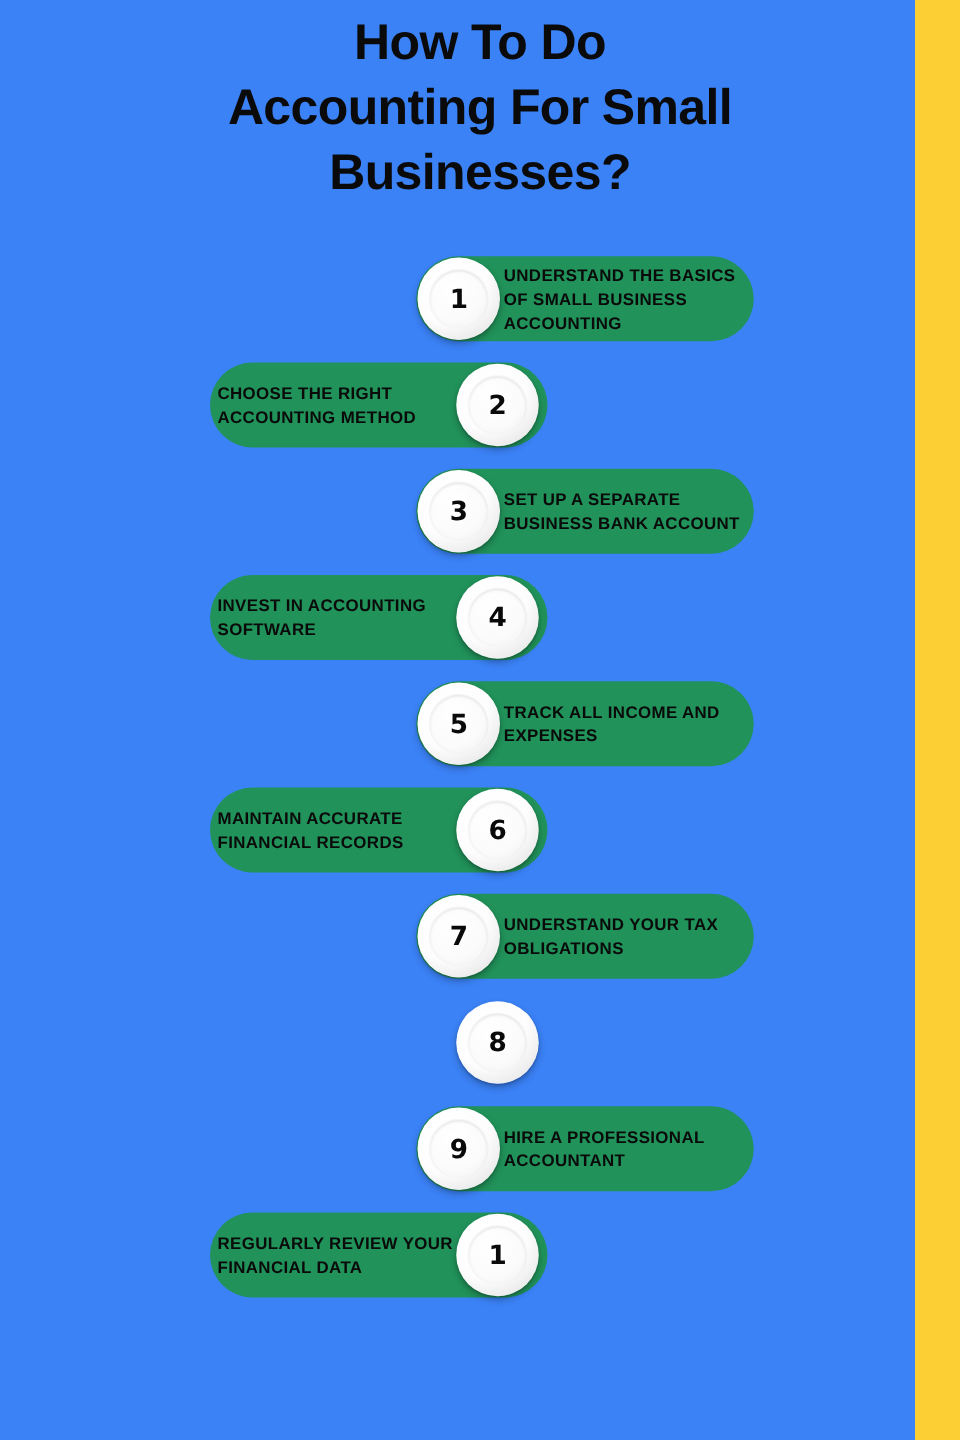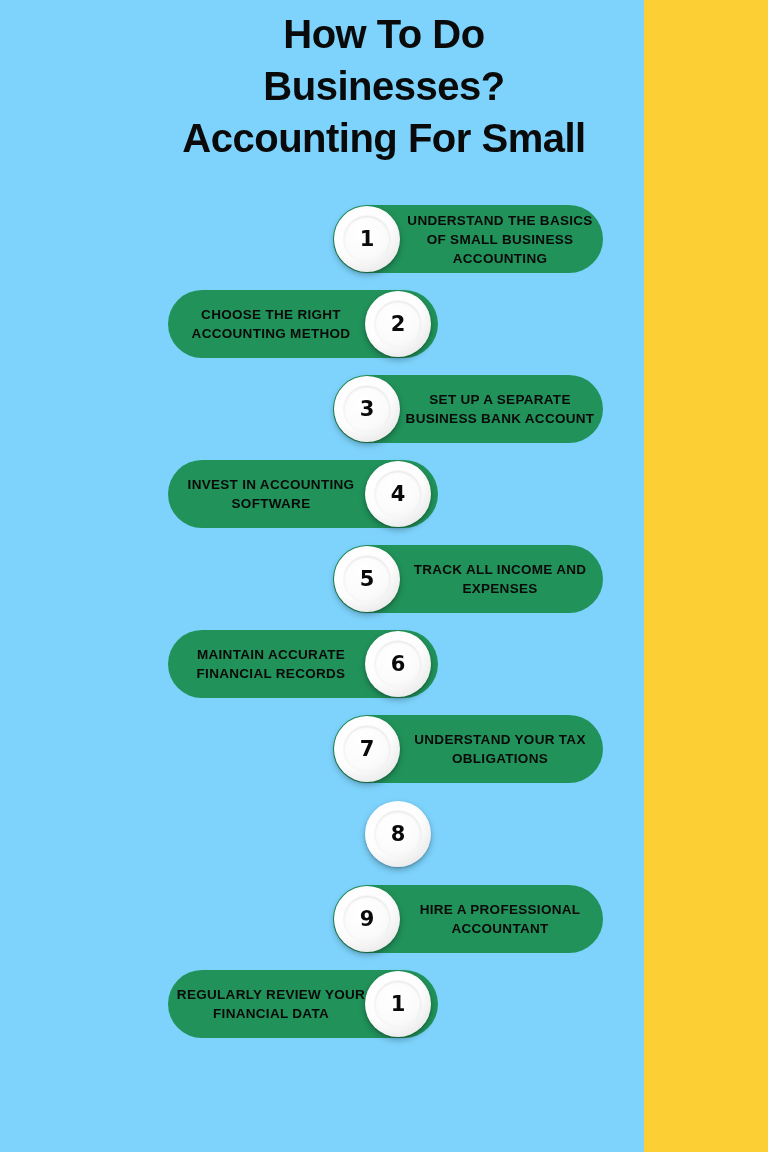--- a/index.html
+++ b/index.html
@@ -10,24 +10,24 @@
   body {
     width: 768px;
     height: 1152px;
     background: #FCD034;
     font-family: "Liberation Sans", sans-serif;
     overflow: hidden;
     position: relative;
   }
 
   .infographic {
-    width: 644px;
+    width: 732px;
     height: 1152px;
     position: relative;
-    background: #7dd3fc;
+    background: #3b82f6;
   }
 
   
   .title-block {
     position: absolute;
     top: 0px;
     left: 0;
     width: 768px;
     padding-top: 8px;
     text-align: center;
@@ -74,21 +74,20 @@
   }
   .step-row.left .pill {
     left: 168px;
     flex-direction: row;
     padding-right: 70px;
     padding-left: 6px;
   }
 
   .pill-label {
     flex: 1 1 auto;
-    text-align: center;
     font-family: "Liberation Sans", sans-serif;
     font-weight: bold;
     font-size: 13.5px;
     line-height: 19px;
     letter-spacing: 0.3px;
     color: #0A0A0A;
     text-transform: uppercase;
   }
 
   
@@ -132,22 +131,22 @@
     letter-spacing: -0.2px;
   }
 </style>
 </head>
 <body>
 
 <div class="infographic">
 
   <div class="title-block">
     <div class="title-line">How To Do</div>
+    <div class="title-line">Accounting For Small</div>
     <div class="title-line">Businesses?</div>
-    <div class="title-line">Accounting For Small</div>
   </div>
 
   <div class="steps">
 
     <div class="step-row right">
       <div class="pill">
         <div class="pill-label">UNDERSTAND THE BASICS OF SMALL BUSINESS ACCOUNTING</div>
       </div>
       <div class="badge">
         <div class="badge-inner">

